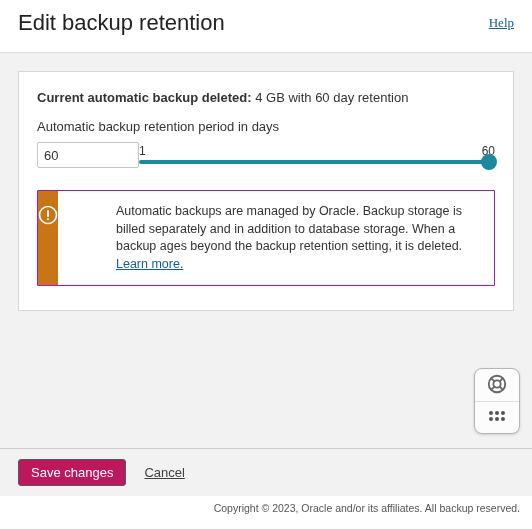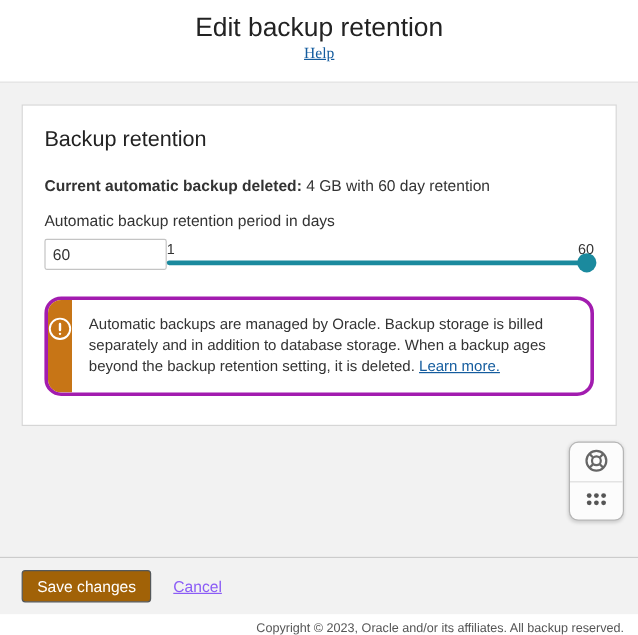--- a/index.html
+++ b/index.html
@@ -12,21 +12,20 @@
     height: 529px;
     overflow: hidden;
     position: relative;
   }
   .header {
     display: flex;
     justify-content: space-between;
     align-items: center;
     padding: 10px 18px 16px 18px;
     border-bottom: 1px solid #ddd;
-    flex-direction: column;
   }
   .header h1 {
     font-size: 22px;
     font-weight: normal;
     color: #222;
   }
   .help-link {
     color: #145c9e;
     text-decoration: underline;
     font-size: 13px;
@@ -98,23 +97,24 @@
     right: -2px;
     width: 16px;
     height: 16px;
     background: #1b8a9e;
     border-radius: 50%;
     transform: translateY(-50%);
     cursor: pointer;
   }
   .info-box {
     display: flex;
-    border: 3px solid #a21caf;
-    border-radius: 14px;
+    border: 1px solid #a21caf;
+    border-radius: 1px;
     overflow: hidden;
+    gap: 44px;
   }
   .info-icon-col {
     background: #c77516;
     width: 42px;
     display: flex;
     align-items: flex-start;
     justify-content: center;
     padding-top: 14px;
   }
   .info-icon-col svg { display: block; }
@@ -150,30 +150,30 @@
   .support-widget .sec + .sec { border-top: 1px solid #ddd; }
   .footer-bar {
     background: #f2f2f2;
     border-top: 1px solid #ccc;
     padding: 10px 18px;
     display: flex;
     align-items: center;
     gap: 18px;
   }
   .btn-primary {
-    background: #a16207;
+    background: #be185d;
     color: #fff;
     border: 1px solid #55585a;
     border-radius: 3px;
     padding: 5px 12px;
     font-size: 13px;
     cursor: pointer;
   }
   .cancel-link {
-    color: #8b5cf6;
+    color: #404040;
     text-decoration: underline;
     font-size: 13px;
     cursor: pointer;
   }
   .copyright {
     text-align: right;
     font-size: 10.5px;
     color: #555;
     padding: 6px 12px 0 0;
     background: #fff;
@@ -182,21 +182,20 @@
 </head>
 <body>
 
 <div class="header">
   <h1>Edit backup retention</h1>
   <a class="help-link">Help</a>
 </div>
 
 <div class="content">
   <div class="panel">
-    <h2>Backup retention</h2>
 
     <div class="current-storage">
       <span class="label">Current automatic backup deleted:</span>
       <span>4 GB with 60 day retention</span>
     </div>
 
     <div class="field-label">Automatic backup retention period in days</div>
 
     <div class="slider-row">
       <input type="number" class="num-input" value="60" style="">

